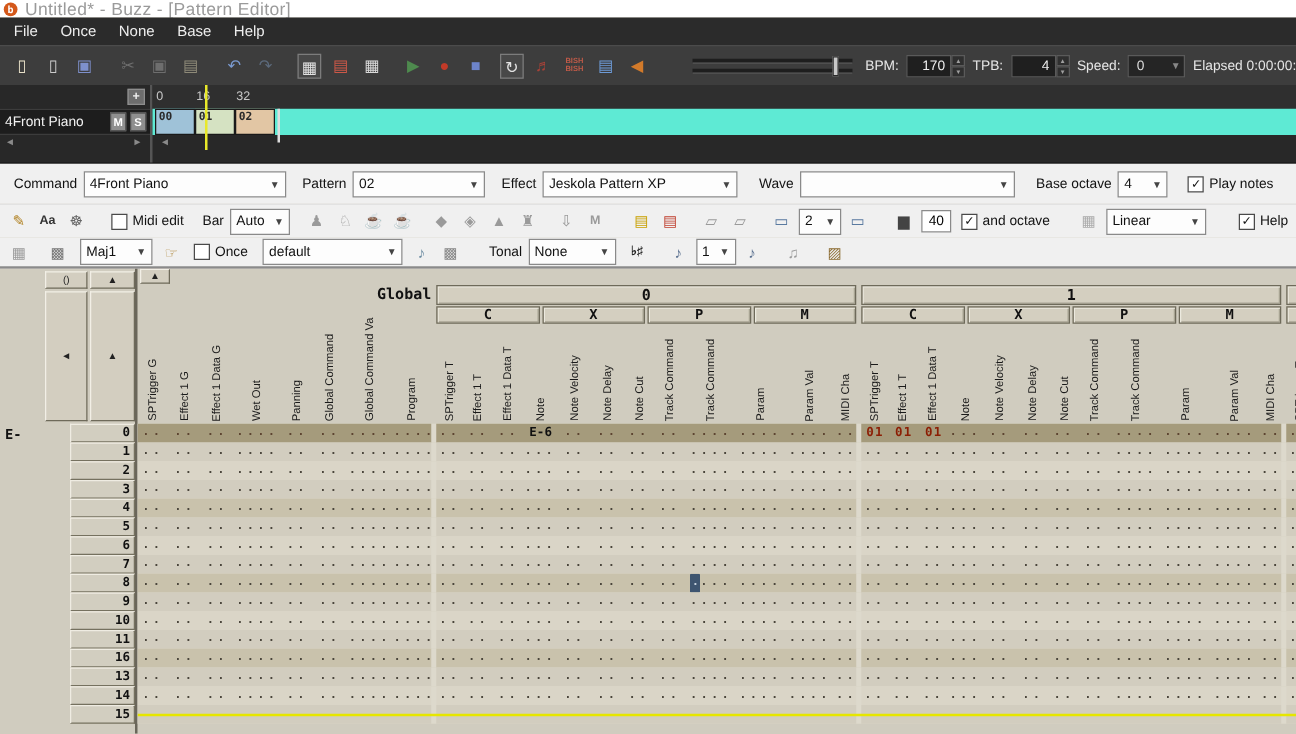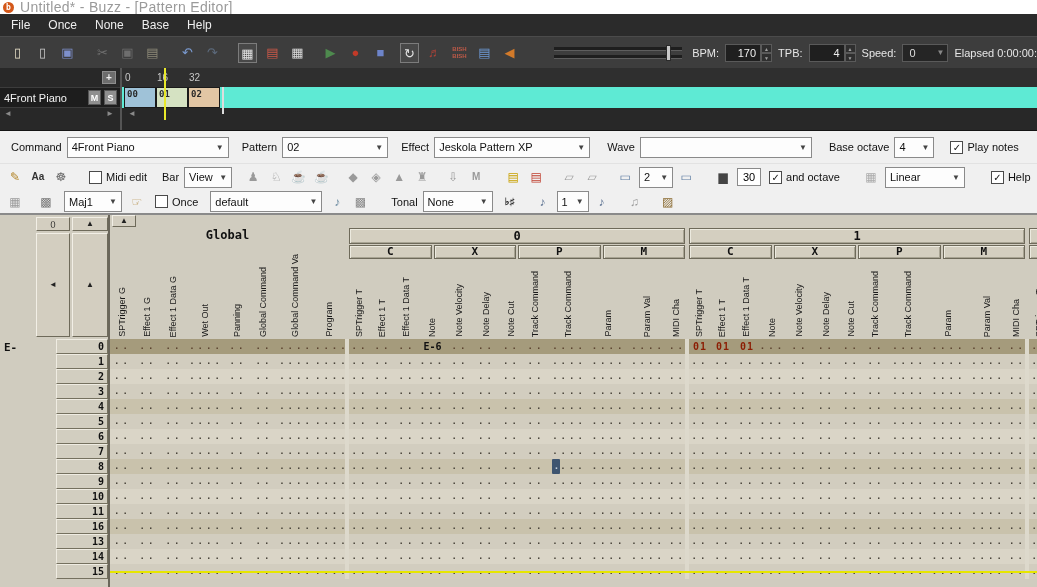--- a/index.html
+++ b/index.html
@@ -258,21 +258,21 @@
     <span class="bico txt" style="color: rgb(51, 51, 51);">Aa</span>
     <span class="bico" style="color: rgb(102, 102, 102);">☸</span>
     <span class="tgap" style="width: 10px;"></span>
     <span class="chk">
       <span class="chkbox"></span>
       <span class="chklbl">Midi edit</span>
     </span>
     <span class="tgap" style="width: 6px;"></span>
     <span class="blabel">Bar</span>
     <span class="combo" style="width: 48px;">
-      <span class="cv">View</span>
+      <span class="cv">Auto</span>
       <span class="carr">▼</span>
     </span>
     <span class="tgap" style="width: 12px;"></span>
     <span class="bico" style="color: rgb(154, 154, 154);">♟</span>
     <span class="bico" style="color: rgb(154, 154, 154);">♘</span>
     <span class="bico" style="color: rgb(154, 154, 154);">☕</span>
     <span class="bico" style="color: rgb(154, 154, 154);">☕</span>
     <span class="tgap" style="width: 8px;"></span>
     <span class="bico" style="color: rgb(154, 154, 154);">◆</span>
     <span class="bico" style="color: rgb(154, 154, 154);">◈</span>
@@ -290,21 +290,21 @@
     <span class="tgap" style="width: 10px;"></span>
     <span class="bico" style="color: rgb(90, 122, 160);">▭</span>
     <span class="combo" style="width: 34px;">
       <span class="cv">2</span>
       <span class="carr">▼</span>
     </span>
     <span class="tgap" style="width: 4px;"></span>
     <span class="bico" style="color: rgb(90, 122, 160);">▭</span>
     <span class="tgap" style="width: 14px;"></span>
     <span class="bico" style="color: rgb(68, 68, 68);">▆</span>
-    <span class="tinput" style="width: 24px;">30</span>
+    <span class="tinput" style="width: 24px;">40</span>
     <span class="chk">
       <span class="chkbox">✓</span>
       <span class="chklbl">and octave</span>
     </span>
     <span class="tgap" style="width: 18px;"></span>
     <span class="bico" style="color: rgb(170, 170, 170);">▦</span>
     <span class="combo" style="width: 80px;">
       <span class="cv">Linear</span>
       <span class="carr">▼</span>
     </span>
@@ -382,21 +382,21 @@
       <div class="rownum">16</div>
       <div class="rownum">13</div>
       <div class="rownum">14</div>
       <div class="rownum">15</div>
     </div>
   <div class="abs" id="grid-host">
     <div id="grid-top">
       <div class="pebtn" id="grid-up-btn">▲</div>
     </div>
     <div id="grid-header">
-        <div class="hgrp" style="width: 235px;">
+        <div class="hgrp" style="width: 235px; align-items: flex-end;">
           <div class="hname plain">Global</div>
           <div class="hlabels">
             <div class="hcol" style="width: 25px;">
               <i>SPTrigger G</i>
             </div>
             <div class="hcol" style="width: 26px;">
               <i>Effect 1 G</i>
             </div>
             <div class="hcol" style="width: 26px;">
               <i>Effect 1 Data G</i>

